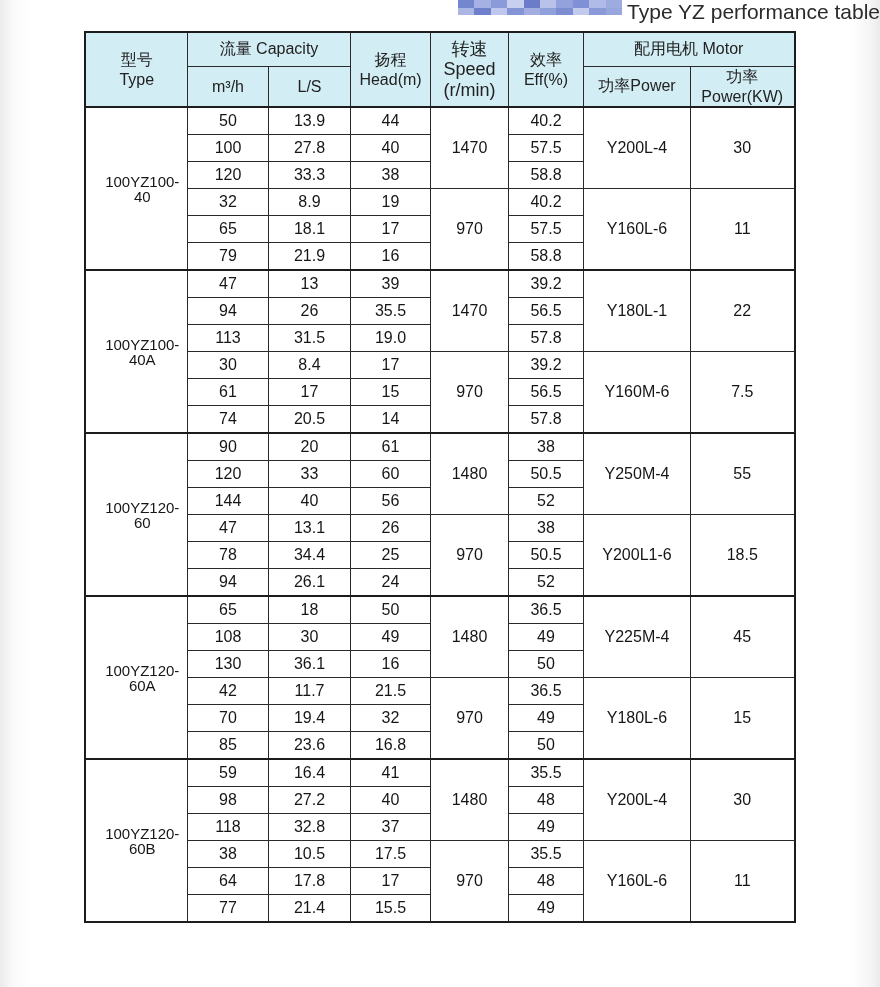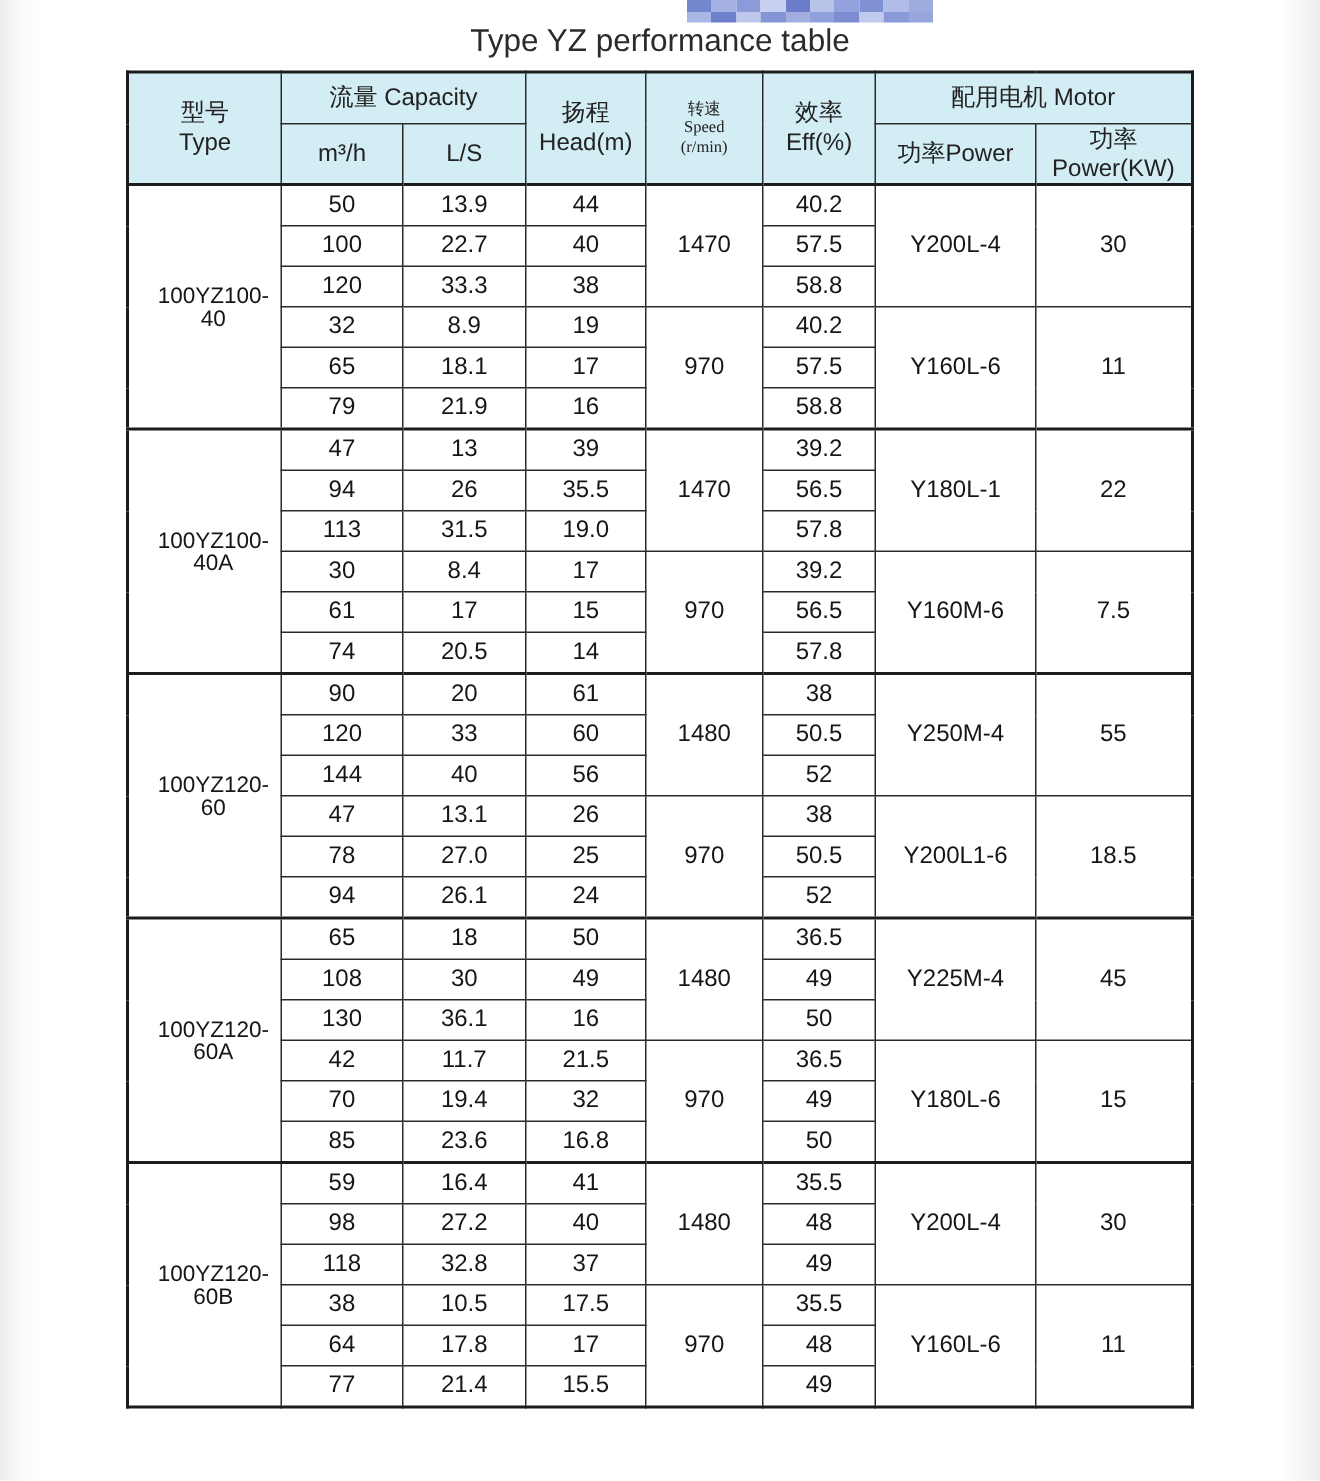--- a/index.html
+++ b/index.html
@@ -32,24 +32,24 @@
 
   .title {
     margin: 26px 0 4px 0;
     text-align: center;
     font-size: 33px;
     font-weight: 700;
     letter-spacing: 1px;
     color: #cb2830;
   }
   .subtitle {
-    text-align: center;
+    text-align: right;
     font-size: 21px;
     color: #2b2b2b;
-    margin: 16px 0 7px 0;
+    margin: 0 0 7px 0;
   }
 
   table.perf {
     width: 709px;
     margin: 0 auto;
     border-collapse: collapse;
     table-layout: fixed;
     background: #ffffff;
   }
   table.perf th, table.perf td {
@@ -62,21 +62,21 @@
   thead th {
     background: #d2edf3;
     font-weight: 400;
     font-size: 16px;
     color: #222;
     border-bottom-width: 2px;
   }
   thead tr.h1 th { height: 33px; }
   thead tr.h2 th { height: 33px; }
   thead th .blk { display: block; line-height: 1.12; }
-  thead th.speed-h { font-size: 11px; font-family: Liberation Serif, serif; }
+  thead th.speed-h { font-size: 18px; }
   thead th.eff-h .blk, thead th.head-h .blk, thead th.model-h .blk { line-height: 1.25; }
   tbody td {
     height: 26px;
     font-size: 16px;
     line-height: 1;
     color: #161616;
     background: #fff;
   }
   tbody td.model { font-size: 15px; padding-left: 11px; }
   tbody tr.group-start td { border-top: 2px solid #1c1c1c; }
@@ -157,21 +157,21 @@
           <td>50</td>
           <td>13.9</td>
           <td>44</td>
           <td rowspan="3">1470</td>
           <td>40.2</td>
           <td rowspan="3">Y200L-4</td>
           <td rowspan="3">30</td>
         </tr>
         <tr>
           <td>100</td>
-          <td>22.7</td>
+          <td>27.8</td>
           <td>40</td>
           <td>57.5</td>
         </tr>
         <tr>
           <td>120</td>
           <td>33.3</td>
           <td>38</td>
           <td>58.8</td>
         </tr>
         <tr>
@@ -264,21 +264,21 @@
           <td>47</td>
           <td>13.1</td>
           <td>26</td>
           <td rowspan="3">970</td>
           <td>38</td>
           <td rowspan="3">Y200L1-6</td>
           <td rowspan="3">18.5</td>
         </tr>
         <tr>
           <td>78</td>
-          <td>27.0</td>
+          <td>34.4</td>
           <td>25</td>
           <td>50.5</td>
         </tr>
         <tr>
           <td>94</td>
           <td>26.1</td>
           <td>24</td>
           <td>52</td>
         </tr>
         <tr class="group-start">

